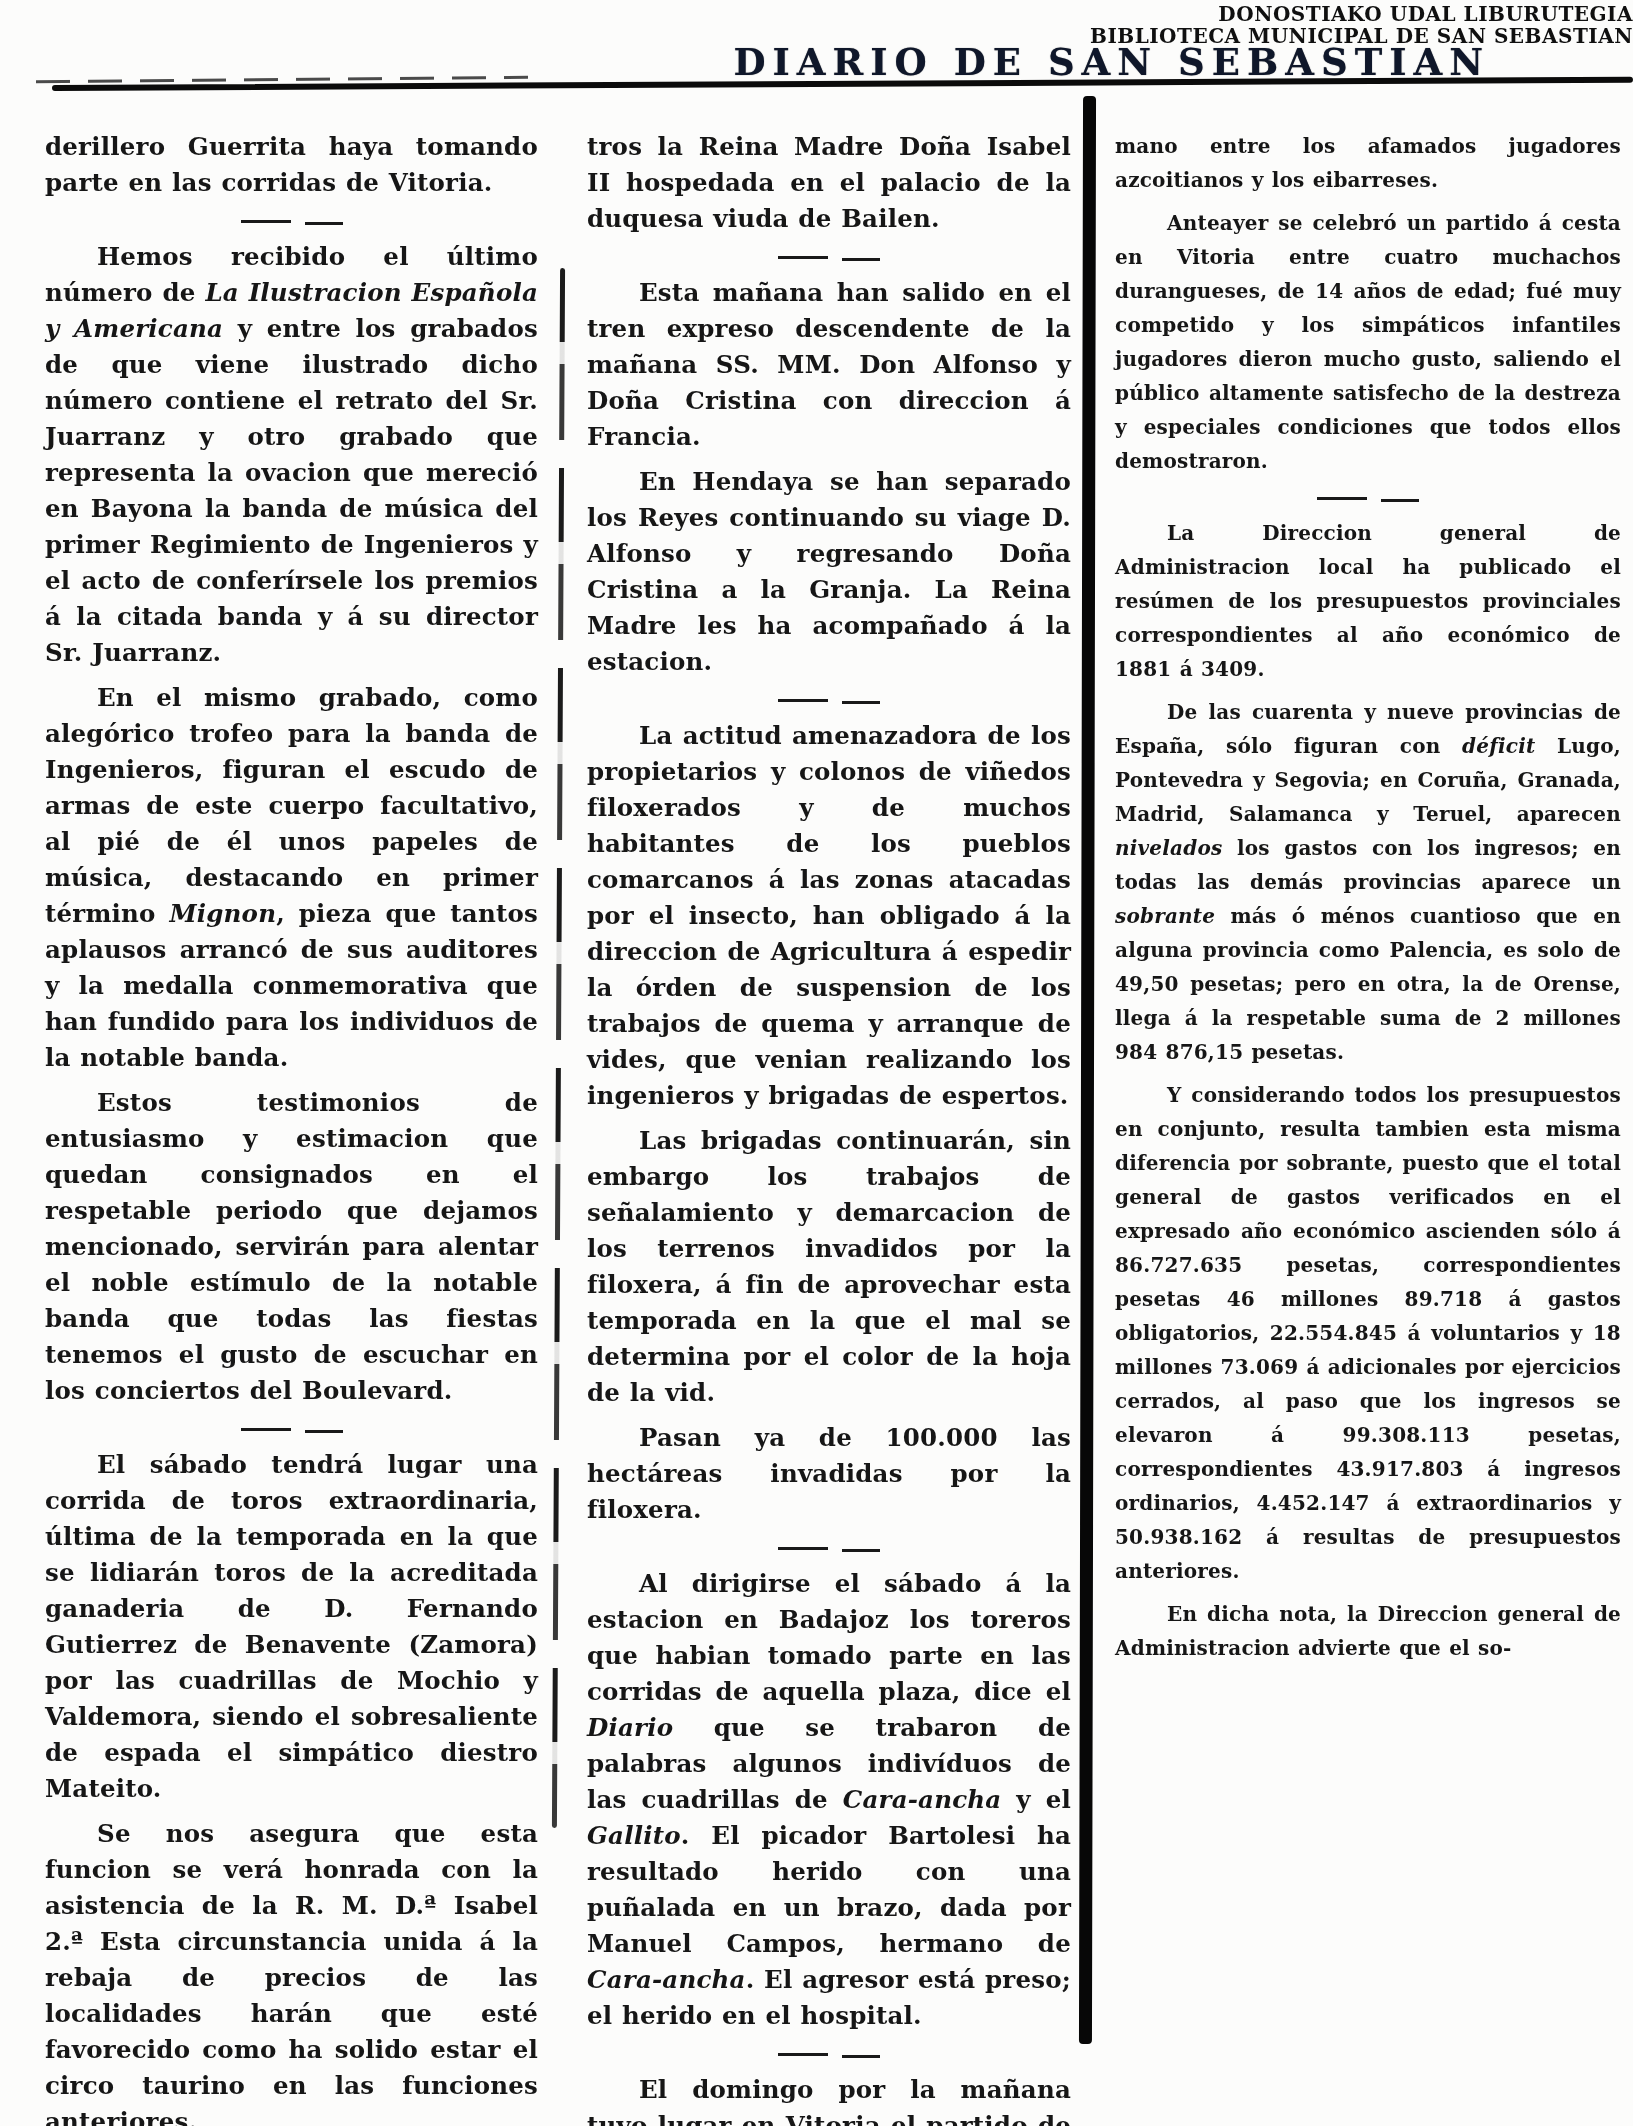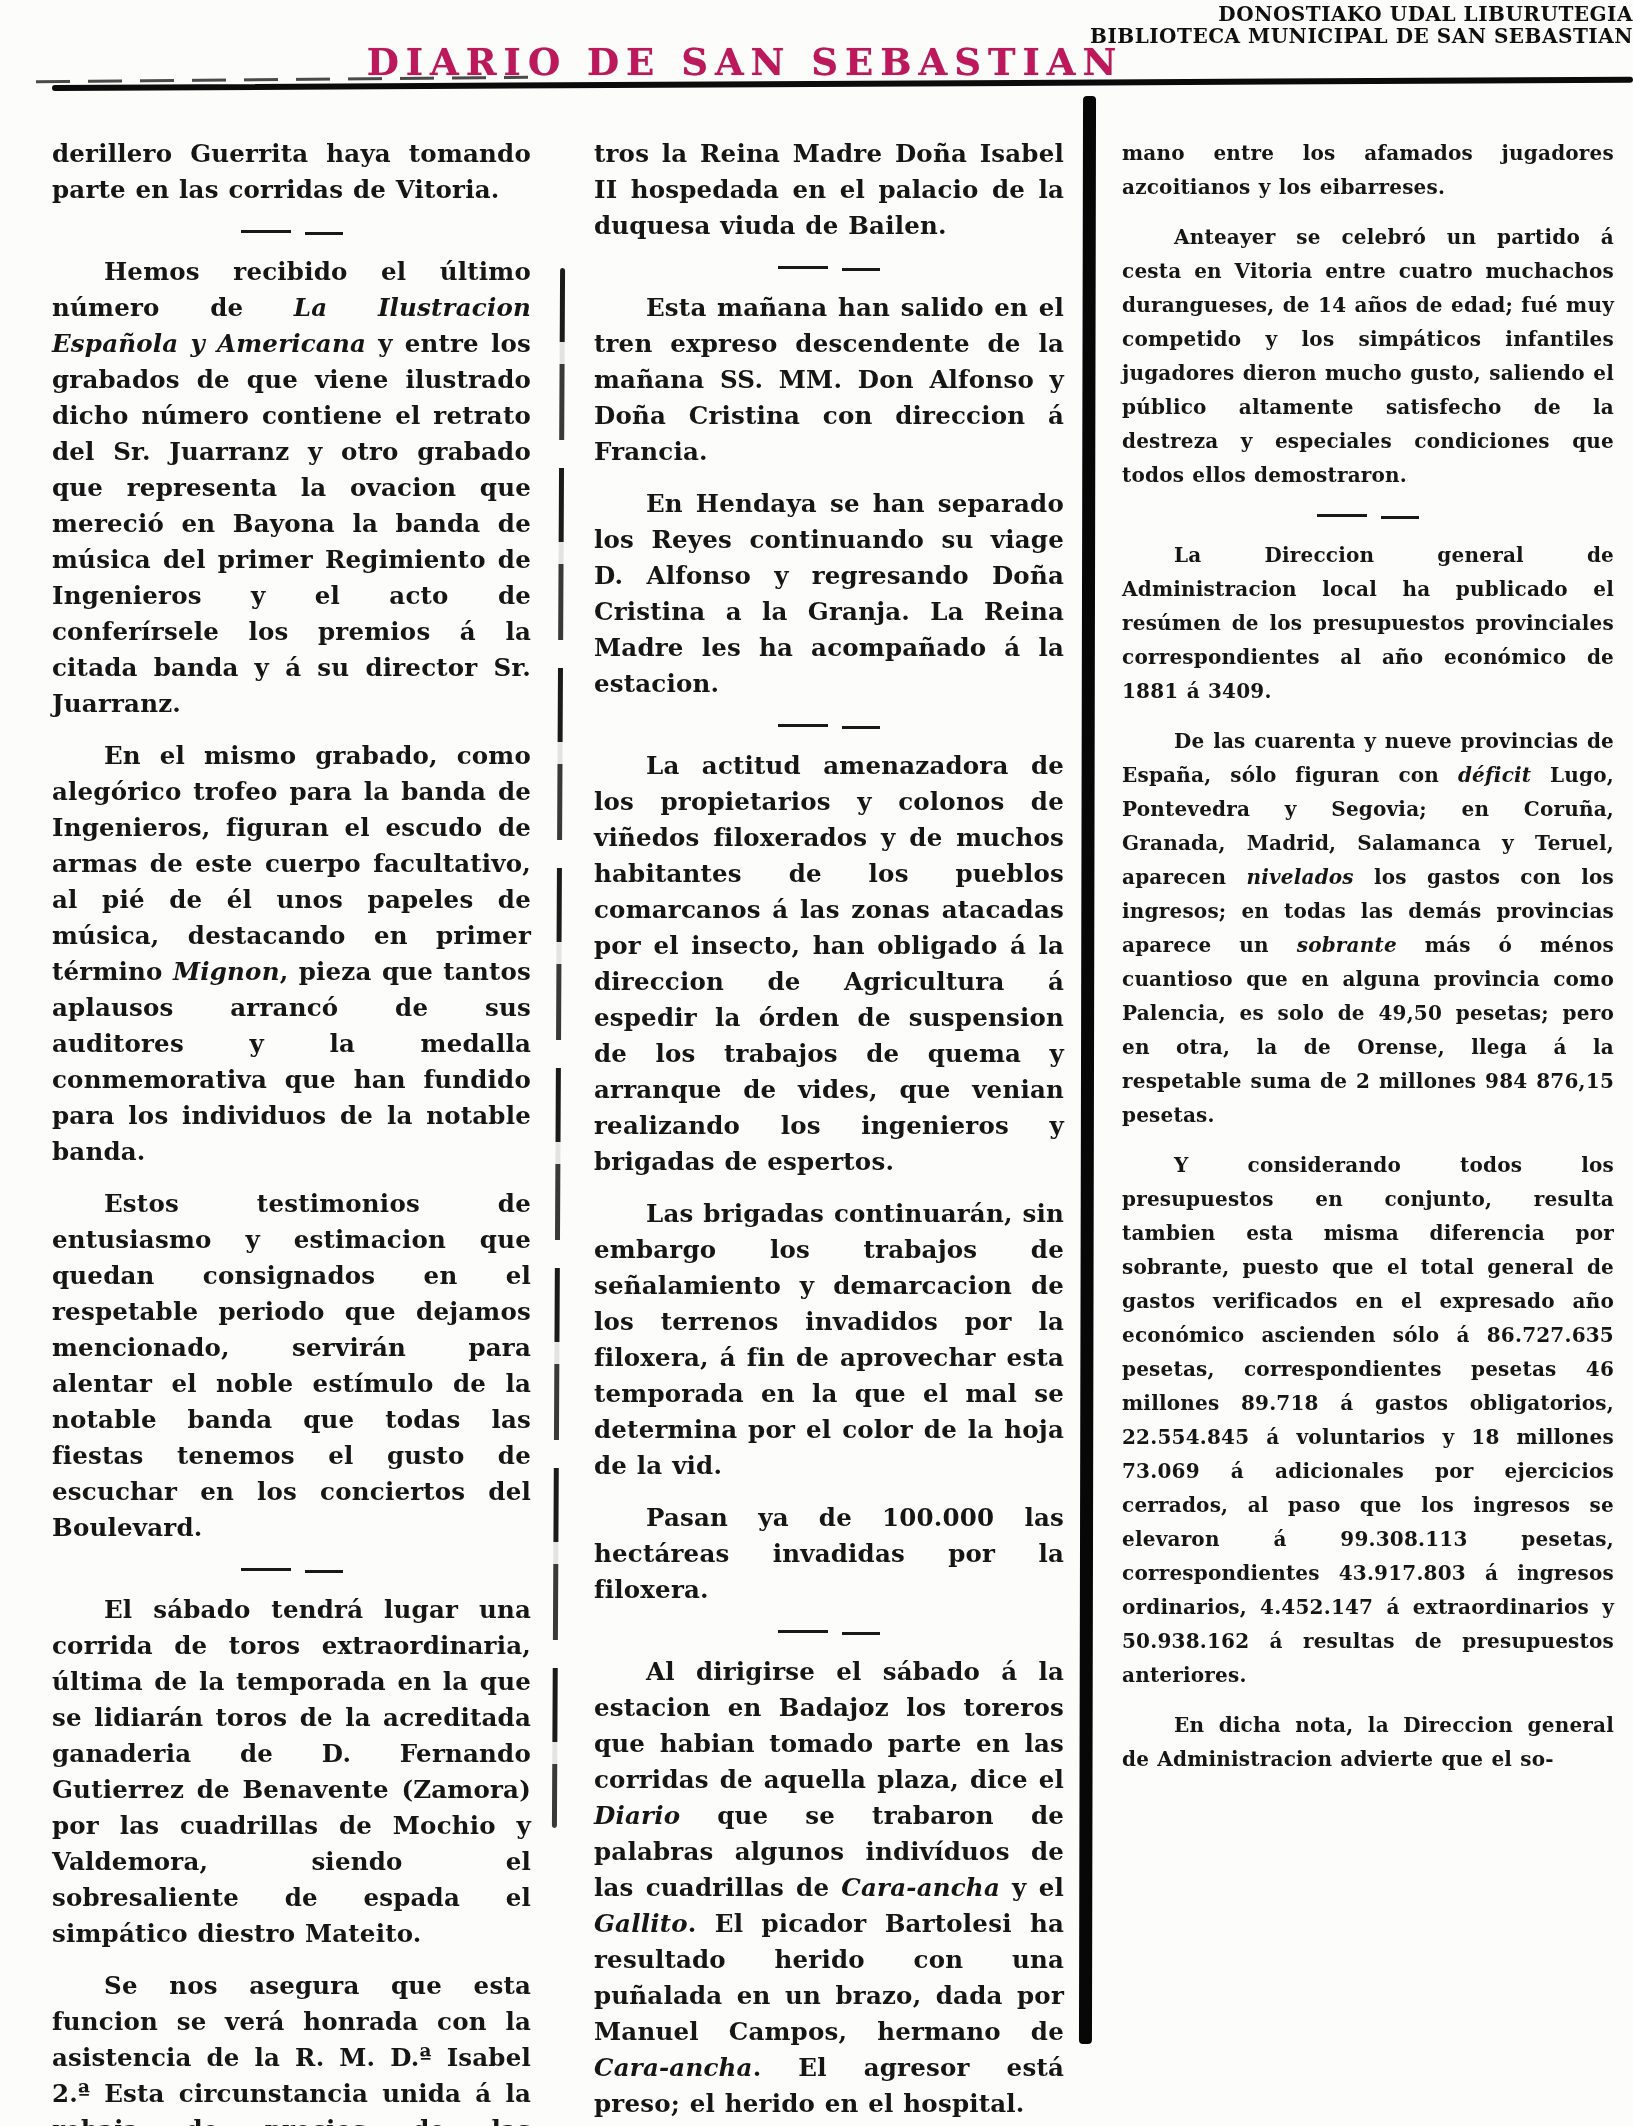--- a/index.html
+++ b/index.html
@@ -7,22 +7,22 @@
     width:1633px;height:2126px;position:relative;overflow:hidden;
     background:#fcfcfb;color:#161616;
     font-family:"DejaVu Serif", serif;
   }
   
   .stamp{
     position:absolute;top:3px;left:0;width:1633px;text-align:right;
     font-size:20px;font-weight:bold;line-height:22px;letter-spacing:.5px;color:#101010;
   }
   .masthead{
-    position:absolute;top:40px;left:0;width:1490px;text-align:center;
-    font-size:37px;font-weight:bold;letter-spacing:7px;color:#be185d;
+    position:absolute;top:40px;left:0;width:1490px;text-align:right;
+    font-size:37px;font-weight:bold;letter-spacing:7px;color:#0f172a;
     text-shadow:0 0 1px rgba(20,20,20,.55);
   }
   .rule-main{
     position:absolute;left:52px;top:85px;width:1581px;height:6px;background:#0b0b0b;
     transform:rotate(-0.3deg);transform-origin:left center;border-radius:3px;
   }
   .rule-frag{
     position:absolute;left:36px;top:78px;width:492px;height:3px;
     background:repeating-linear-gradient(90deg,#2b2b2b 0 34px,rgba(43,43,43,0) 34px 52px);
     transform:rotate(-0.5deg);opacity:.85;
@@ -40,21 +40,21 @@
     background:#070707;border-radius:4px;transform:rotate(.12deg);
   }
   
   .col{
     position:absolute;top:120px;text-align:justify;font-weight:bold;
     letter-spacing:.2px;word-spacing:1px;
   }
   #col1{left:36px;width:511px;font-size:24.5px;line-height:36px}
   #col2{left:578px;width:502px;font-size:24.5px;line-height:36px}
   #col3{left:1106px;width:524px;font-size:20px;line-height:34px}
-  .para{margin:16px;text-indent:52px}
+  .para{margin:9px;text-indent:52px}
   .para.cont{text-indent:0}
   .it{font-style:italic}
   
   .divider{display:flex;justify-content:center;align-items:center;gap:14px;height:14px;margin:13px 0 11px}
   .divider .dash{width:50px;height:3px;background:#191919}
   .divider .dash:nth-child(2){width:38px;transform:translateY(2px)}
   .divider.double{margin:16px 0 18px}
   .divider.double .dash{box-shadow:0 8px 0 0 #191919;transform:translateY(-4px)}
   .divider.double .dash:nth-child(2){transform:translateY(-2px)}
 </style>

